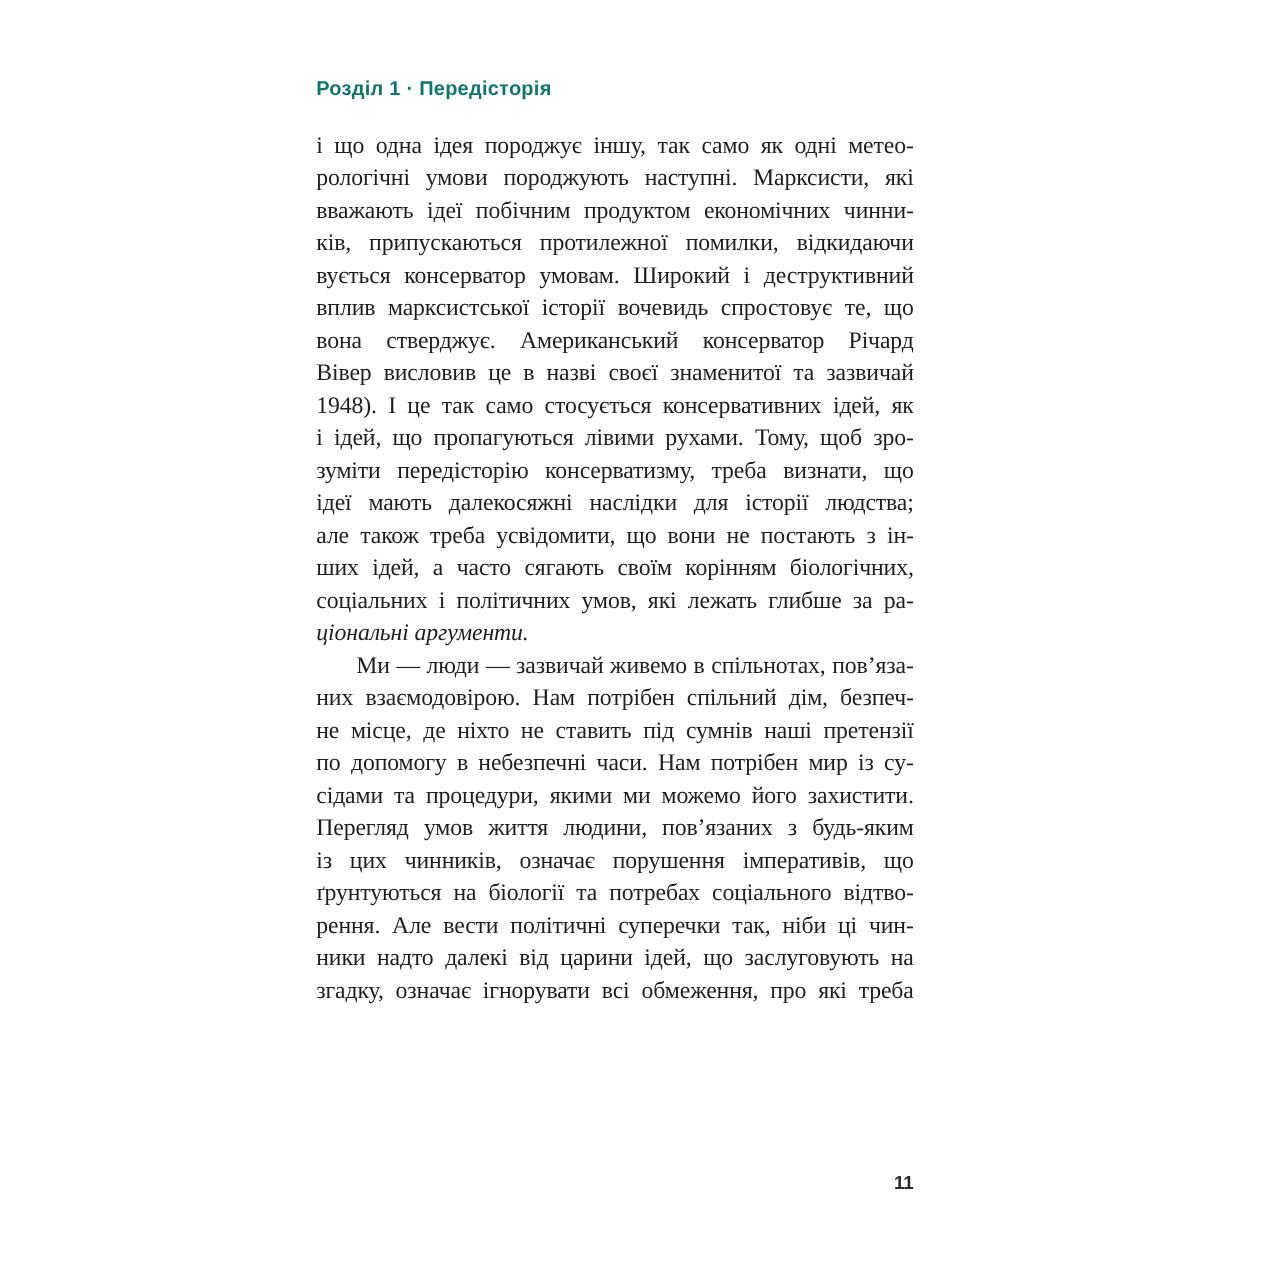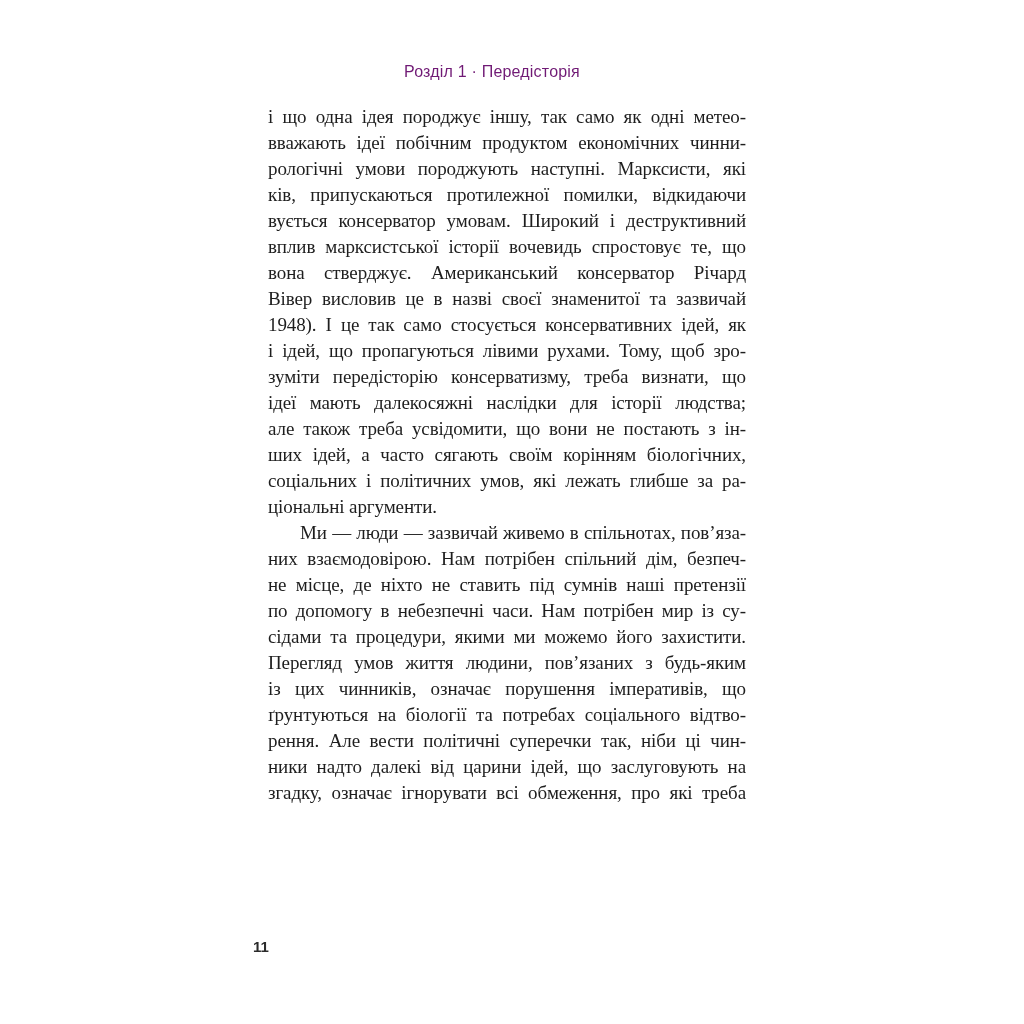--- a/index.html
+++ b/index.html
@@ -13,75 +13,75 @@
     width: 1024px;
     height: 1024px;
     background: #ffffff;
     overflow: hidden;
   }
   .running-header {
     position: absolute;
     top: 62px;
     left: 253px;
     width: 478px;
-    text-align: center;
     font-family: "Liberation Sans", "DejaVu Sans", sans-serif;
     font-size: 16px;
     line-height: 19px;
-    color: #701a75;
+    color: #0f766e;
     letter-spacing: 0.2px;
+    font-weight: bold;
   }
   .body-text {
     position: absolute;
     top: 104px;
     left: 253px;
     width: 478px;
     font-family: "Liberation Serif", "DejaVu Serif", serif;
     font-size: 19px;
     line-height: 26px;
     color: #1e1e1e;
     letter-spacing: -0.1px;
-    margin-left: 15px;
   }
   .line {
     height: 26px;
     overflow: hidden;
     text-align: justify;
     text-align-last: justify;
     white-space: nowrap;
   }
   .line.left-last {
     text-align-last: left;
+    font-style: italic;
   }
   .line.indent {
     text-indent: 32px;
   }
   .page-number {
     position: absolute;
     top: 938px;
     left: 253px;
     width: 478px;
-    text-align: left;
+    text-align: right;
     font-family: "Liberation Sans", "DejaVu Sans", sans-serif;
     font-weight: bold;
     font-size: 15px;
     line-height: 18px;
     color: #2b2b2b;
   }
 </style>
 </head>
 <body>
 
 <div class="page">
   <div class="running-header">Розділ 1 · Передісторія</div>
 
   <div class="body-text">
       <div class="line">і що одна ідея породжує іншу, так само як одні метео-</div>
+      <div class="line">рологічні умови породжують наступні. Марксисти, які</div>
       <div class="line">вважають ідеї побічним продуктом економічних чинни-</div>
-      <div class="line">рологічні умови породжують наступні. Марксисти, які</div>
       <div class="line">ків, припускаються протилежної помилки, відкидаючи</div>
       <div class="line">вується консерватор умовам. Широкий і деструктивний</div>
       <div class="line">вплив марксистської історії вочевидь спростовує те, що</div>
       <div class="line">вона стверджує. Американський консерватор Річард</div>
       <div class="line">Вівер висловив це в назві своєї знаменитої та зазвичай</div>
       <div class="line">1948). І це так само стосується консервативних ідей, як</div>
       <div class="line">і ідей, що пропагуються лівими рухами. Тому, щоб зро-</div>
       <div class="line">зуміти передісторію консерватизму, треба визнати, що</div>
       <div class="line">ідеї мають далекосяжні наслідки для історії людства;</div>
       <div class="line">але також треба усвідомити, що вони не постають з ін-</div>

